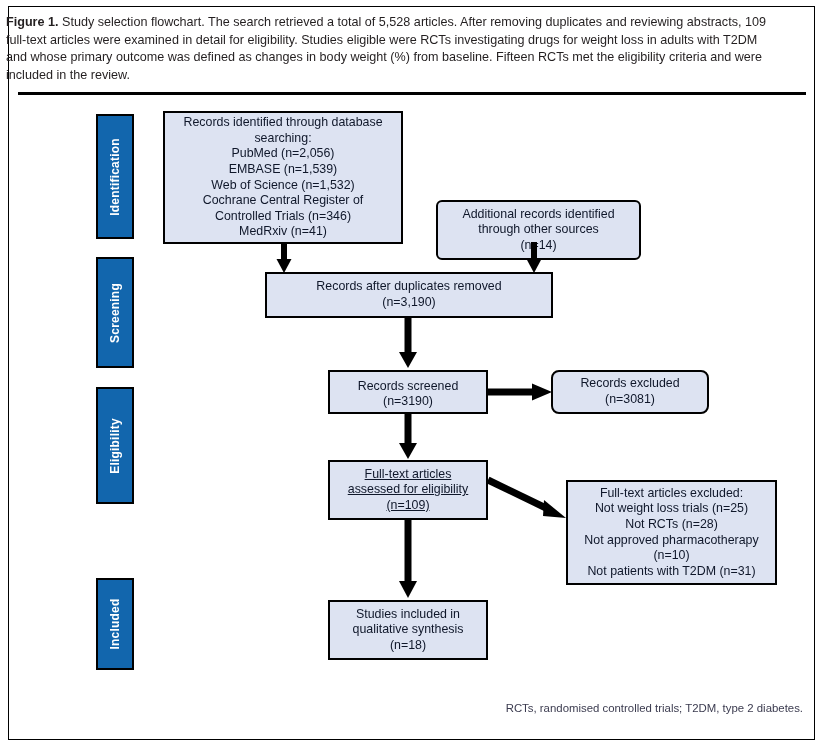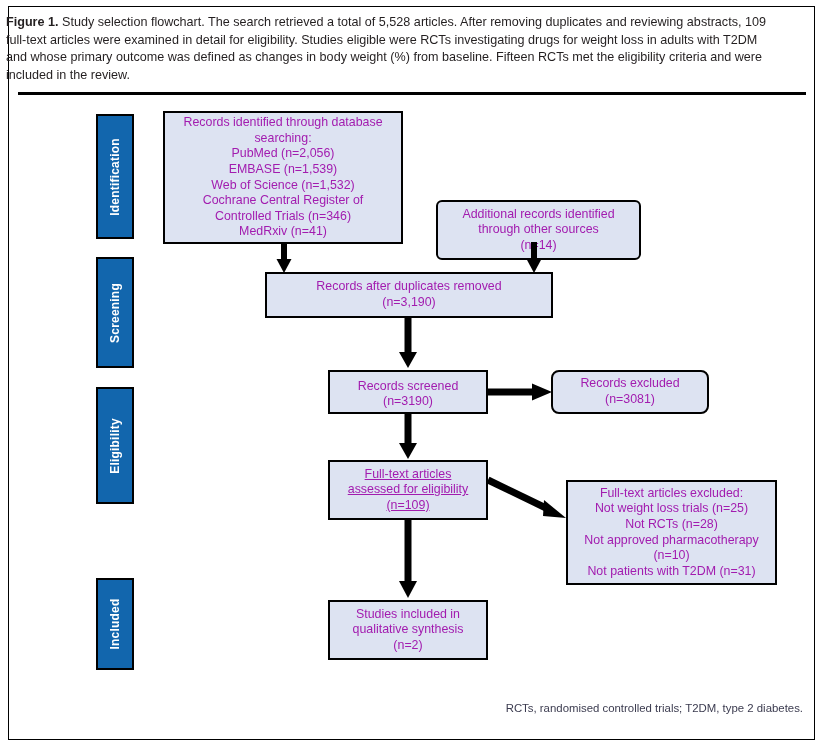--- a/index.html
+++ b/index.html
@@ -80,21 +80,21 @@
     position: absolute;
     background: #dde3f2;
     border: 2.5px solid #000000;
     box-sizing: border-box;
     display: flex;
     align-items: center;
     justify-content: center;
     text-align: center;
     font-size: 12.4px;
     line-height: 15.6px;
-    color: #a21caf;
+    color: #0f172a;
     padding: 2px 4px;
   }
   .flow-box .box-text {
     display: block;
     width: 100%;
     white-space: pre-line;
   }
 
   
   .connector {
@@ -189,21 +189,21 @@
 Not weight loss trials (n=25)
 Not RCTs (n=28)
 Not approved pharmacotherapy
 (n=10)
 Not patients with T2DM (n=31)</span>
   </div>
 
   <div class="flow-box" style="left:328px; top:600px; width:160px; height:60px;">
     <span class="box-text">Studies included in
 qualitative synthesis
-(n=2)</span>
+(n=18)</span>
   </div>
 
   <div class="connector" style="left:270px; top:240px; width:40px; height:40px;">
     <svg width="40" height="40" viewBox="0 0 40 40">
       <line x1="14" y1="2" x2="14" y2="22" stroke="#000000" stroke-width="6"></line>
       <polygon points="14,33 6.5,19 21.5,19" fill="#000000"></polygon>
     </svg>
   </div>
 
   <div class="connector" style="left:520px; top:240px; width:40px; height:40px;">

